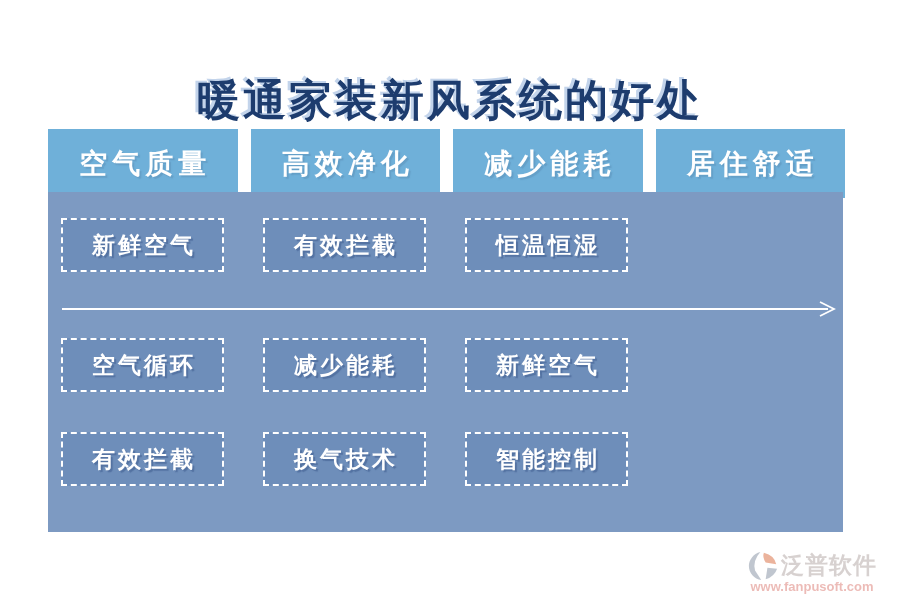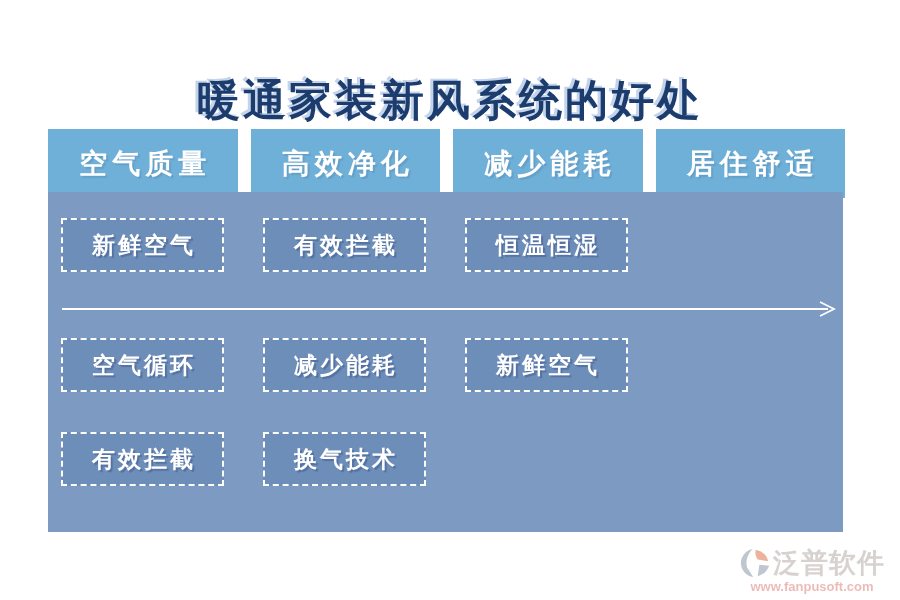--- a/index.html
+++ b/index.html
@@ -92,21 +92,21 @@
     opacity:0.62;
     text-align:center;
   }
   .wm-top{
     display:flex;
     align-items:center;
     justify-content:center;
     gap:2px;
   }
   .wm-brand{
-    font-size:27px;
+    font-size:23px;
     font-weight:bold;
     letter-spacing:1px;
     color:var(--wm-gray);
   }
   .wm-url{
     font-size:13px;
     font-weight:bold;
     color:var(--wm-salmon);
     font-family:"Liberation Sans","DejaVu Sans",sans-serif;
     margin-top:-2px;
@@ -139,20 +139,21 @@
 
   <div class="box-row row-2">
     <div class="box">空气循环</div>
     <div class="box">减少能耗</div>
     <div class="box">新鲜空气</div>
   </div>
 
   <div class="box-row row-3">
     <div class="box">有效拦截</div>
     <div class="box">换气技术</div>
+    <div class="box">智能控制</div>
   </div>
 
 </div>
 
 <div class="watermark">
   <div class="wm-top">
     <svg width="32" height="30" viewBox="0 0 36 34">
       <path d="M15 1 C7 3 2 10 2 17 C2 25 8 32 16 33 L9 22 Q6 11 15 1 Z" fill="#9aa4b2"></path>
       <path d="M19 2 Q31 5 33 15 L21 13 Q17 7 19 2 Z" fill="#df8560"></path>
       <path d="M23 19 L34 20 Q31 29 21 32 Z" fill="#9aa4b2"></path>

